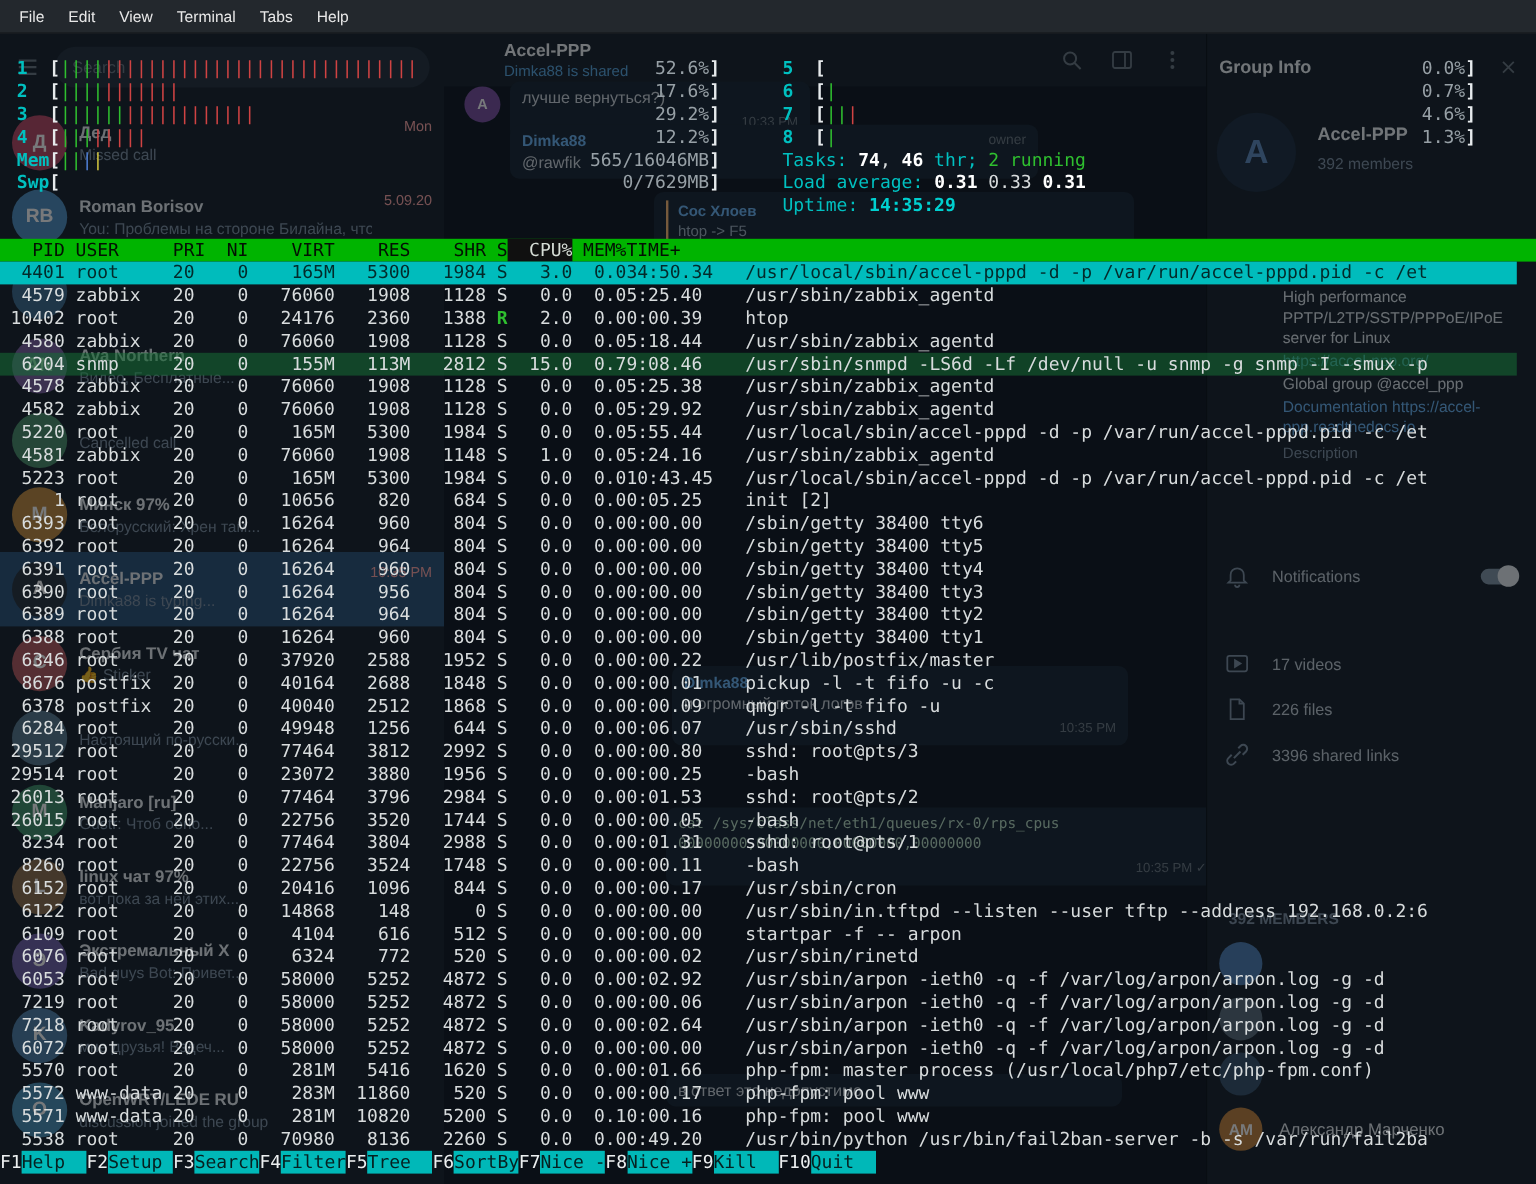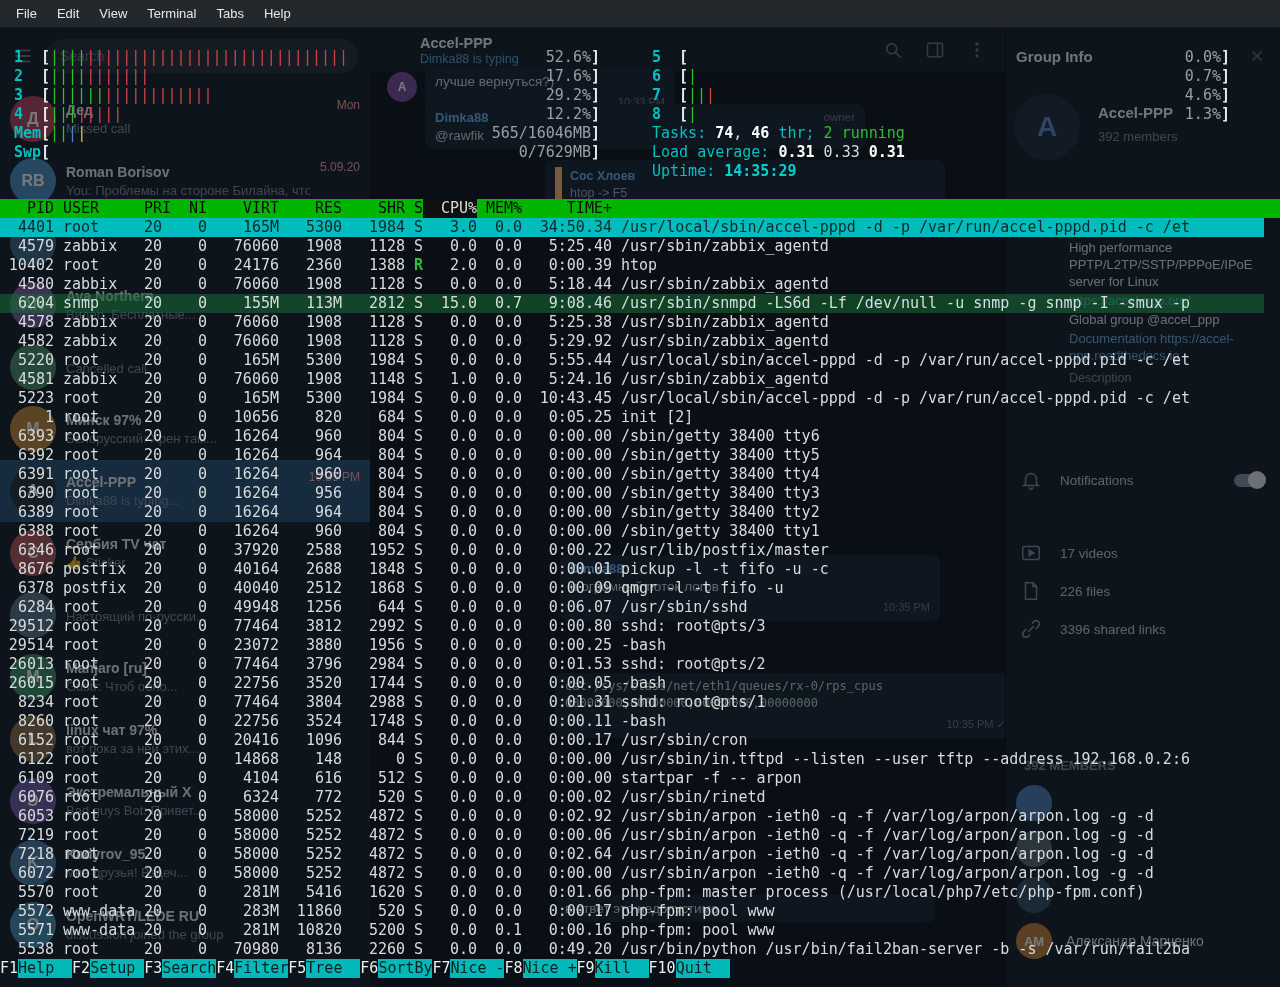--- a/index.html
+++ b/index.html
@@ -31,21 +31,21 @@
   .ch-title{color:#f3f6f8;font-size:14.5px;font-weight:bold}
   .ch-typing{color:#58a6e0;font-size:12.5px;margin-top:1px}
   .ch-icons{display:flex;gap:22px;color:#6c7883}
   .ch-icons .ic{width:20px;height:20px}
   .ch-icons svg{width:20px;height:20px}
   .bubble{position:absolute;background:#182533;border-radius:8px;padding:5px 10px;color:#cfd6dd;font-size:13.5px;line-height:17px}
   .bubble.mono .b-line{font-family:"DejaVu Sans Mono",monospace;font-size:12px;color:#b9dcc4}
   .b-name{color:#6ab3f3;font-weight:bold;font-size:13px;margin-bottom:1px}
   .b-time{color:#6c7883;font-size:11px;margin-left:10px;float:right;margin-top:4px}
   .b-tag{color:#6c7883;font-size:11.5px;position:absolute;right:10px;top:5px}
-  .b-reply{border-left:7px solid #fdba74;padding:1px 0 1px 8px;margin:2px 0 3px}
+  .b-reply{border-left:2px solid #fdba74;padding:1px 0 1px 8px;margin:2px 0 3px}
   .b-rname{color:#6ab3f3;font-size:12.5px;font-weight:bold}
   .b-rtext{color:#9fb0bf;font-size:12.5px}
   .msg-av{position:absolute;width:30px;height:30px;border-radius:50%;background:#7a4f9f;color:#fff;display:flex;align-items:center;justify-content:center;font-size:12px;font-weight:bold}
 
   .ginfo{position:absolute;left:1005px;top:0;width:275px;bottom:0;background:#17212b;border-left:1px solid #0b1117}
   .gi-header{height:56px;display:flex;align-items:center;padding:0 14px 0 10px}
   .gi-title{color:#f1f5f8;font-size:15px;font-weight:bold;flex:1}
   .gi-close{color:#6c7883;width:18px;height:18px}
   .gi-close svg{width:18px;height:18px}
   .gi-ava{position:absolute;top:66px;left:8px;width:66px;height:66px;border-radius:50%;background:#1d2d40;color:#5f8cc0;display:flex;align-items:center;justify-content:center;font-size:28px;font-weight:bold}
@@ -94,21 +94,21 @@
   .cg{width:9px;flex:none}
   .c2{width:81px;text-align:left;flex:none}
   .c3{width:36px;text-align:left;flex:none}
   .c4{width:27px;text-align:right;flex:none}
   .c5{width:72px;text-align:right;flex:none}
   .c6{width:63px;text-align:right;flex:none}
   .c7{width:63px;text-align:right;flex:none}
   .c8{width:18px;text-align:right;flex:none}
   .c9{width:54px;text-align:right;flex:none}
   .c10{width:45px;text-align:right;flex:none}
-  .c11{width:90px;text-align:right;flex:none}
+  .c11{width:90px;text-align:left;flex:none}
   .c12{flex:1;padding-left:9px;text-align:left}
   .sel{background:#00bcbc}
   .sel span{color:#032a2a}
   .tint{background:rgba(22,110,52,0.55)}
   .stR{color:#2fbf2f;font-weight:bold}
   #fkeys{position:absolute;left:0;top:931px;height:19px;display:flex;white-space:pre}
   .fkbtn{display:flex}
   .fk{color:#eceff0}
   .fl{background:#00b8b8;color:#062020;width:54px;white-space:pre}
 </style>
@@ -239,21 +239,21 @@
               <div class="ci-prev">discussion joined the group</div>
             </div>
           </div>
         </div>
     </div>
 
     <div class="chat">
       <div class="chat-header">
         <div class="ch-titles">
           <div class="ch-title">Accel-PPP</div>
-          <div class="ch-typing">Dimka88 is typing</div>
+          <div class="ch-typing">Dimka88 is shared</div>
         </div>
         <div class="ch-icons">
           <span class="ic">
             <svg viewBox="0 0 24 24" fill="none" stroke="currentColor" stroke-width="2">
                 <circle cx="10.5" cy="10.5" r="6"></circle>
                 <path d="M15 15l6 6"></path>
               </svg>
           </span>
           <span class="ic">
             <svg viewBox="0 0 24 24" fill="none" stroke="currentColor" stroke-width="1.8">

